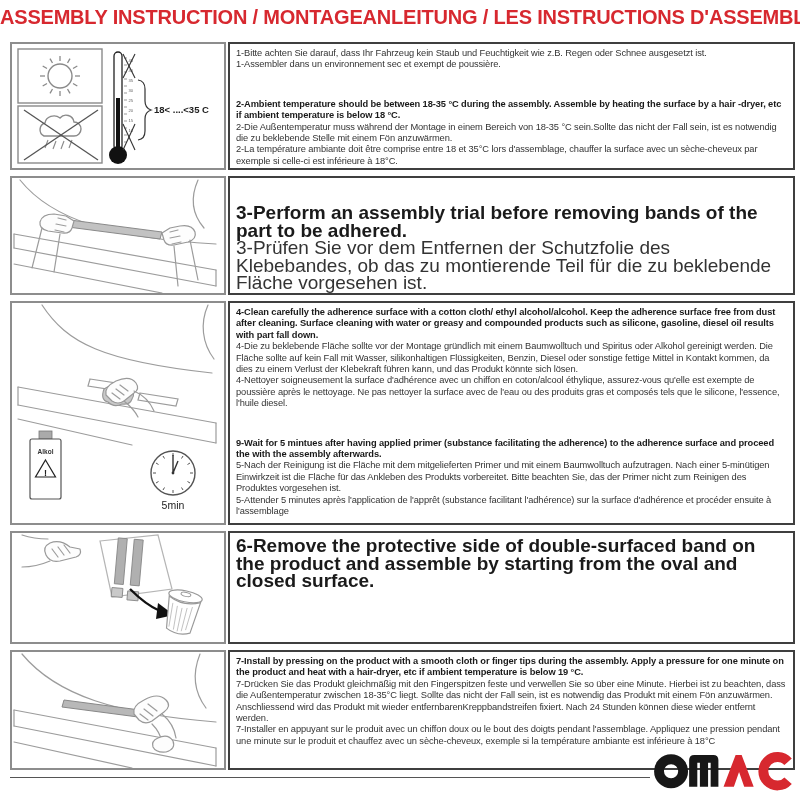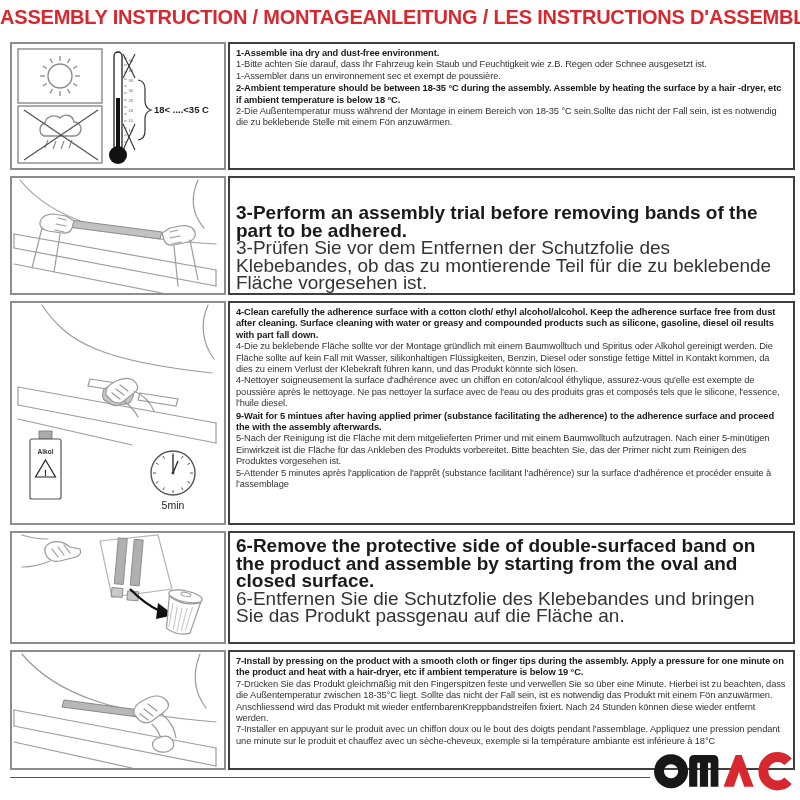--- a/index.html
+++ b/index.html
@@ -13,21 +13,21 @@
   }
   .row{position:absolute;left:10px;right:5px;}
   .cell{position:absolute;top:0;bottom:0;background:#fff;box-sizing:border-box;}
   .illus{left:0;width:216px;border:2px solid #8d8d8d;}
   .illus svg{display:block;width:100%;height:100%;}
   .textcell{left:218px;right:0;border:2px solid #3f3f3f;padding:4px 6px 2px 6px;overflow:hidden;}
   .textcell p{margin:0;}
   .small p{font-size:9.3px;line-height:11.4px;letter-spacing:-0.1px;}
   .large p{font-size:19px;line-height:17.6px;}
   p.b{font-weight:bold;color:#1a1a1a;}
-  p.gap{margin-top:1px;}
+  p.gap{margin-top:28px;}
   .padtop{padding-top:26px;}
   .footer-line{position:absolute;left:10px;top:777px;width:640px;border-top:1.5px solid #555;}
   .logo{position:absolute;left:653px;top:748px;width:142px;height:46px;}
   .ln{fill:none;stroke:#9c9c9c;stroke-width:1.2;stroke-linecap:round;}
   .ln2{fill:none;stroke:#8a8a8a;stroke-width:1.4;}
   .hand{fill:#fdfdfd;stroke:#999;stroke-width:1.2;stroke-linejoin:round;}
 </style>
 </head>
 <body>
 
@@ -102,25 +102,25 @@
             <line x1="123" y1="10" x2="111" y2="34"></line>
           <line x1="111" y1="80" x2="123" y2="106"></line>
             <line x1="123" y1="80" x2="111" y2="106"></line>
         </g>
         <path d="M126 36 q7 1 7 9 v12 q0 7 6 9 q-6 2 -6 9 v12 q0 8 -7 9" fill="none" stroke="#333" stroke-width="1.2"></path>
         <text x="142" y="69" font-size="9.5" font-weight="bold" fill="#222">18&lt; ....&lt;35 C</text>
       </g>
     </svg>
   </div>
   <div class="cell textcell small">
-    <p class="b">1-Assemble ina dry and dust-free environment.</p>
     <p>1-Bitte achten Sie darauf, dass Ihr Fahrzeug kein Staub und Feuchtigkeit wie z.B. Regen oder Schnee ausgesetzt ist.</p>
     <p>1-Assembler dans un environnement sec et exempt de poussière.</p>
     <p class="b gap">2-Ambient temperature should be between 18-35 °C  during the assembly. Assemble by heating the surface by a hair -dryer, etc if ambient temperature is below 18 °C.</p>
     <p>2-Die Außentemperatur muss während der Montage in einem Bereich von 18-35 °C  sein.Sollte das nicht der Fall sein, ist es notwendig die zu beklebende Stelle mit einem Fön anzuwärmen.</p>
+    <p>2-La température ambiante doit être comprise entre 18 et 35°C lors d'assemblage, chauffer la surface avec un sèche-cheveux par exemple si celle-ci est inférieure à 18°C.</p>
   </div>
 </div>
 
 <div class="row" style="top:176px;height:119px">
   <div class="cell illus">
     <svg viewBox="0 0 212 115">
       <g>
         <path class="ln" d="M8 2 C 40 42, 100 60, 204 66"></path>
         <path class="ln" d="M186 2 C 178 20, 180 36, 192 50"></path>
         <path class="ln" d="M2 56 L 204 92"></path>
@@ -236,21 +236,20 @@
         <g stroke="#c0c0c0" stroke-width="0.9">
           <path d="M159 72 l1 24 M164 74 l1 24 M169 75 l0 24 M174 74 l-1 24 M179 72 l-2 24" fill="none"></path>
         </g>
         <ellipse cx="170" cy="63" rx="17" ry="5.5" fill="#fff" stroke="#999" stroke-width="1.2"></ellipse>
         <ellipse cx="170" cy="61" rx="5" ry="2" fill="none" stroke="#999" stroke-width="1"></ellipse>
       </g>
     </svg>
   </div>
   <div class="cell textcell large">
     <p class="b">6-Remove the protective side of double-surfaced band on the product and assemble by starting from the oval and closed surface.</p>
-    <p>6-Entfernen Sie die Schutzfolie des Klebebandes und bringen Sie das Produkt passgenau auf die Fläche an.</p>
   </div>
 </div>
 
 <div class="row" style="top:650px;height:120px">
   <div class="cell illus">
     <svg viewBox="0 0 212 116">
       <g>
         <path class="ln" d="M10 2 C 45 44, 105 62, 204 70"></path>
         <path class="ln" d="M188 2 C 180 22, 182 40, 194 56"></path>
         <path class="ln" d="M2 58 L 204 96"></path>

